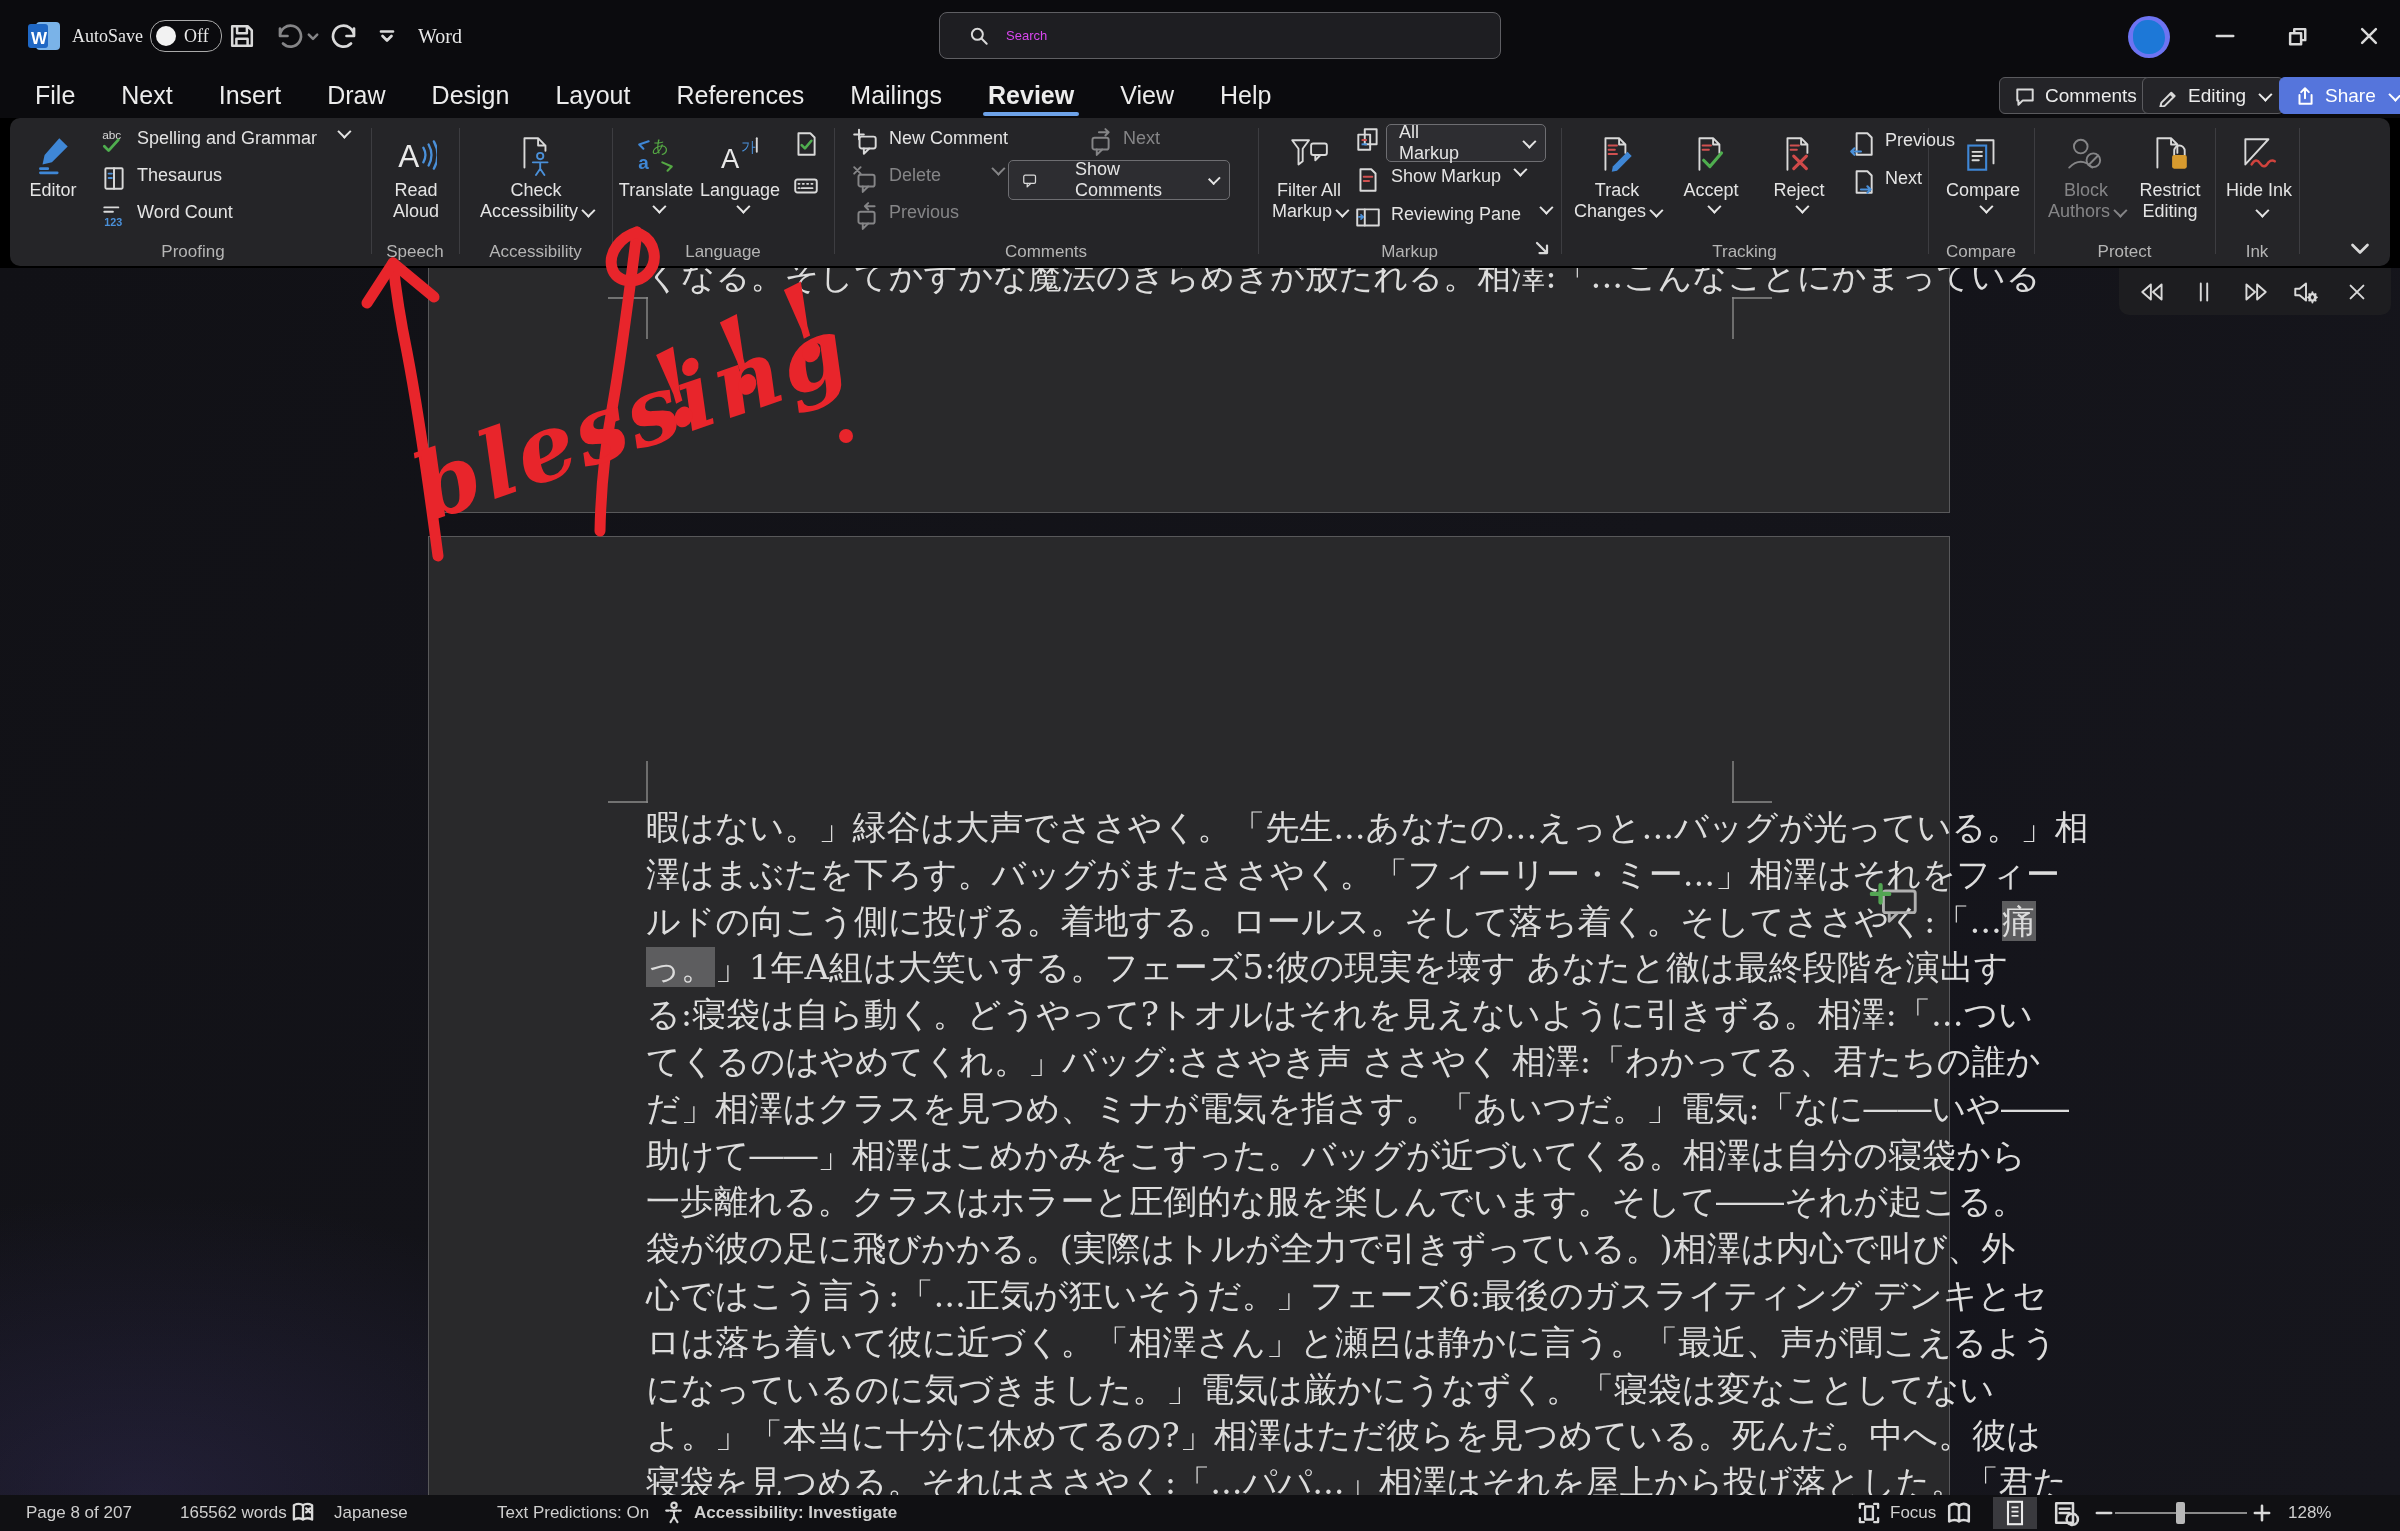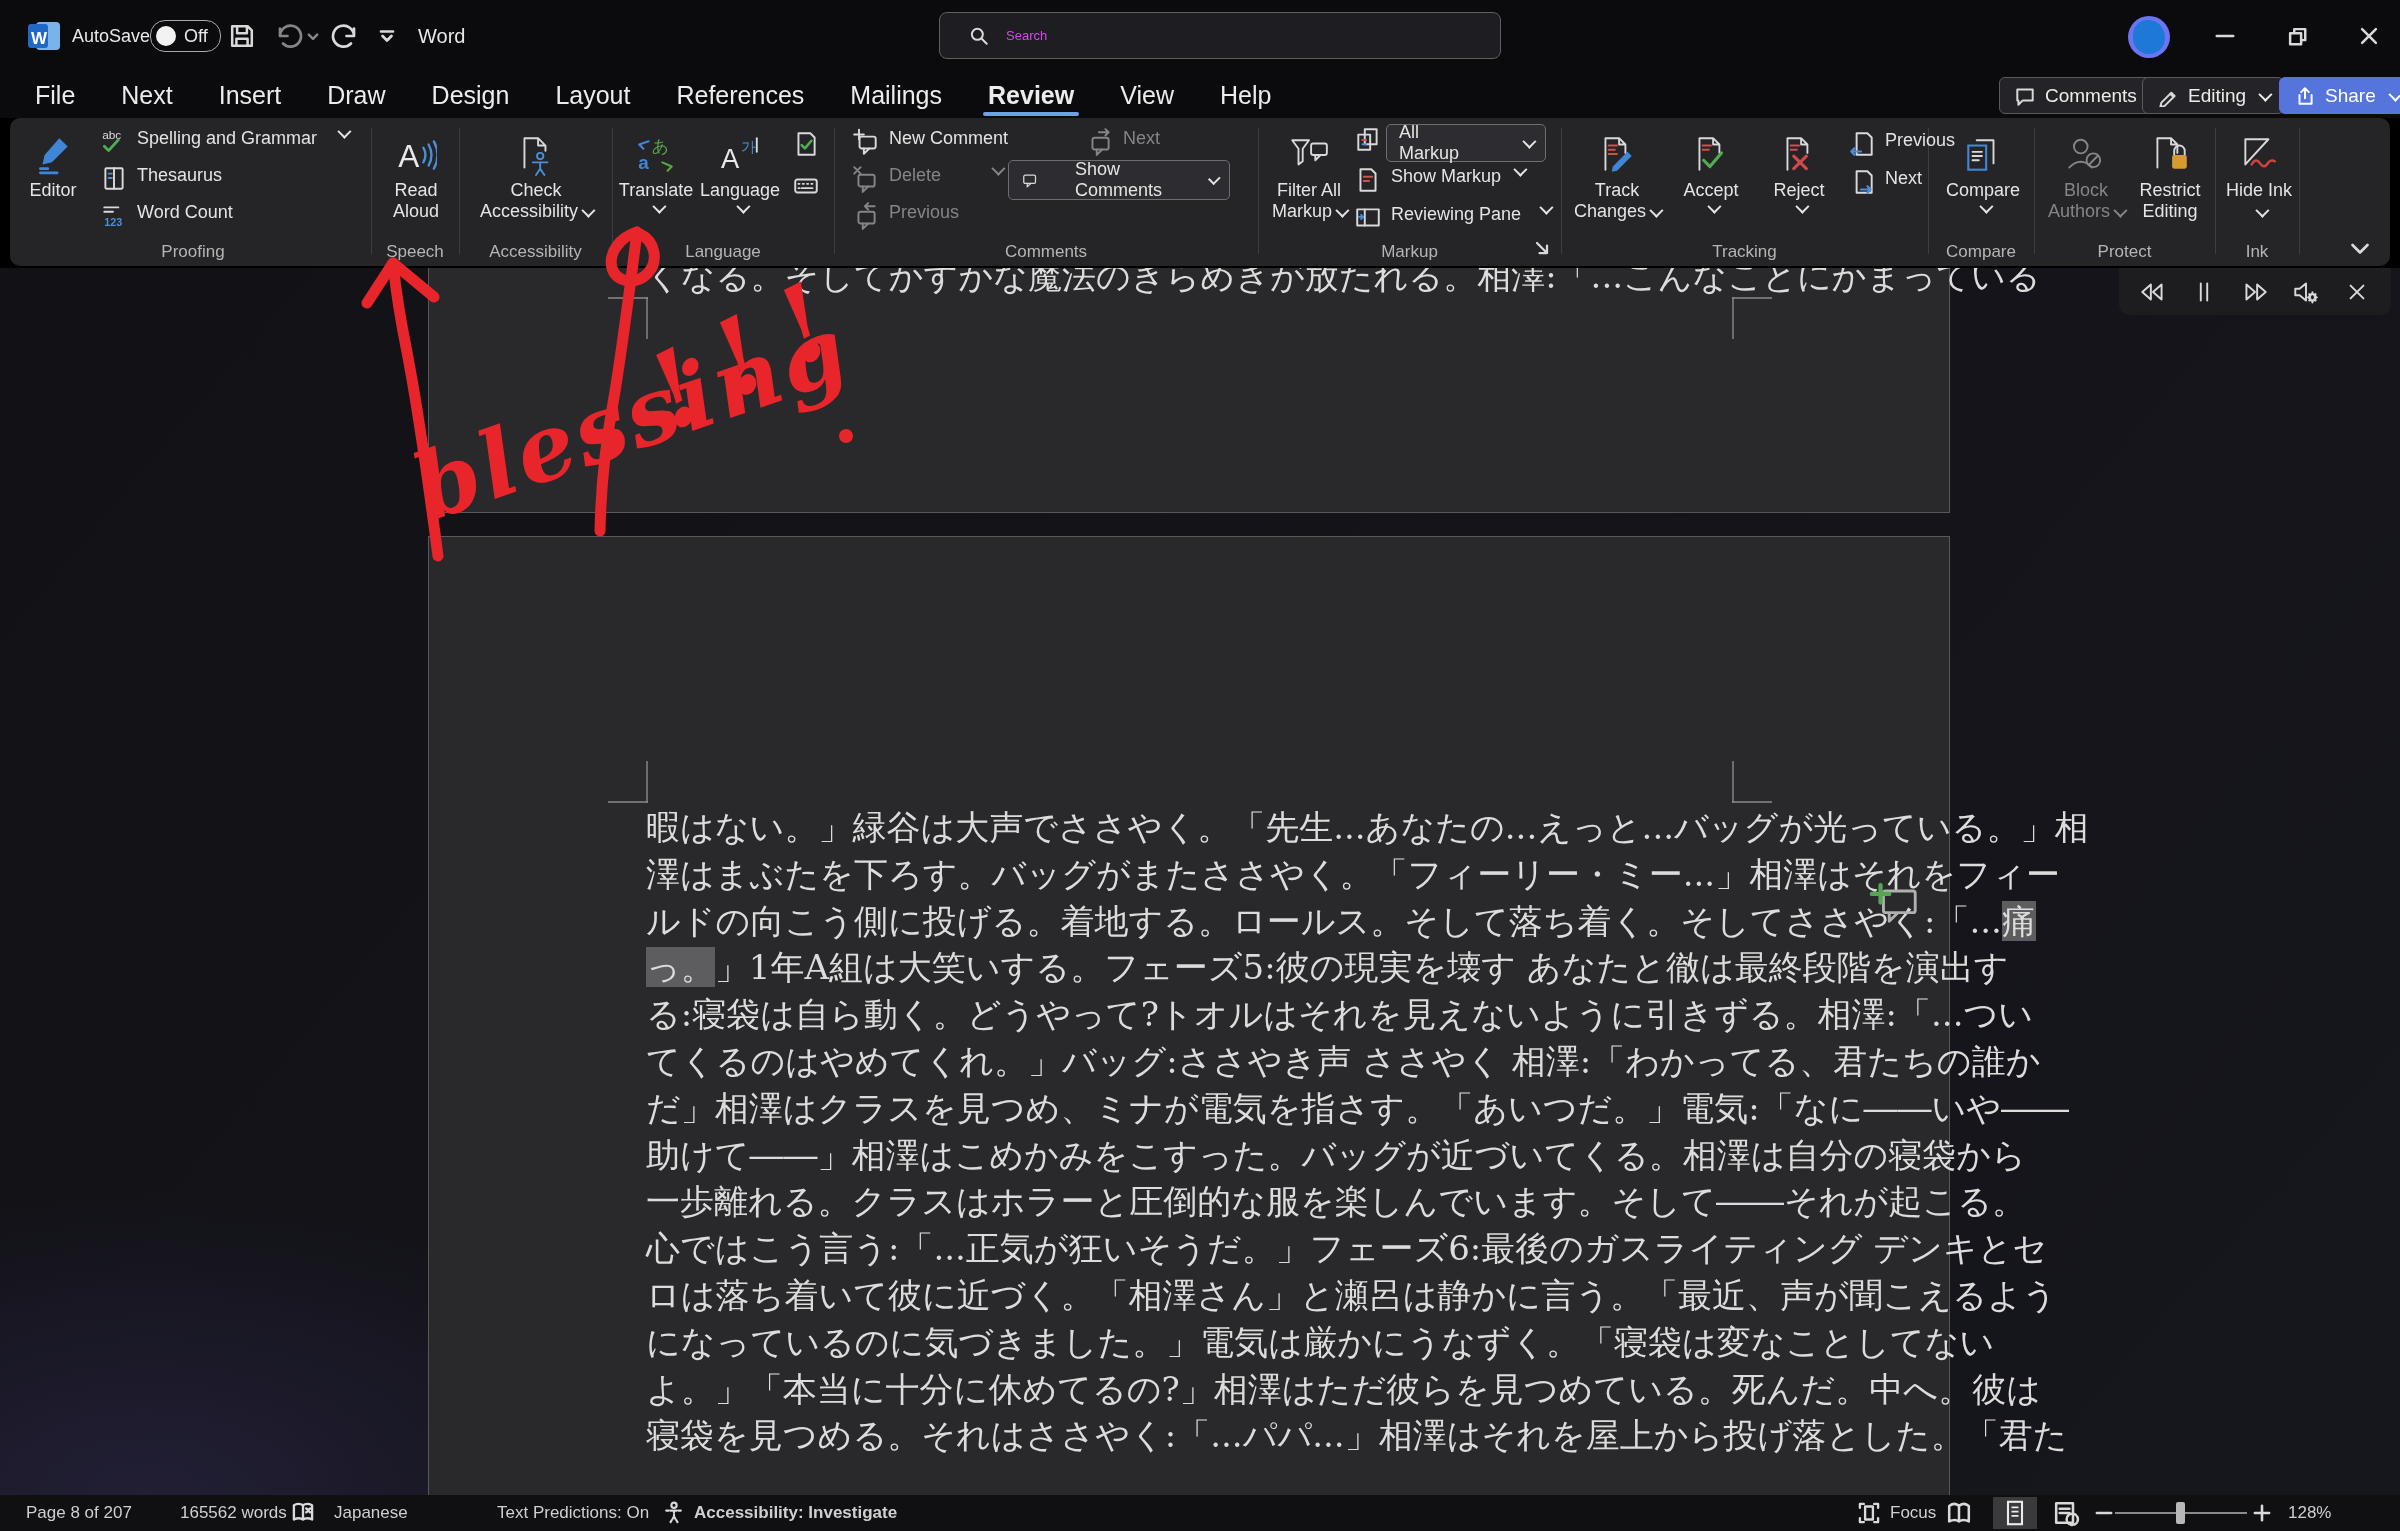--- a/index.html
+++ b/index.html
@@ -4,21 +4,21 @@
 <style>
   html,body{margin:0;padding:0;background:#000;}
   body{width:2400px;height:1531px;overflow:hidden;position:relative;
        font-family:"Liberation Sans",sans-serif;color:#e6e6e6;-webkit-font-smoothing:antialiased;}
   .abs{position:absolute;}
   
   #titlebar{position:absolute;left:0;top:0;width:2400px;height:72px;background:#0b0b0e;display:flex;align-items:center;}
   .tb-item{position:absolute;top:0;height:72px;display:flex;align-items:center;}
   .autosave-pill{display:flex;align-items:center;gap:8px;border:1.5px solid #a9a9a9;border-radius:15px;height:30px;padding:0 12px 0 5px;}
   .knob{width:20px;height:20px;border-radius:50%;background:#f2f2f2;}
-  .tb-label{font-size:18px;color:#e8e8e8;}
+  .tb-label{font-size:18px;color:#e8e8e8;font-family:Liberation Serif, serif;}
   #searchbox{position:absolute;left:939px;top:12px;width:562px;height:47px;border:1px solid #5f5f63;border-radius:8px;background:#1e1e22;display:flex;align-items:center;gap:16px;padding-left:28px;box-sizing:border-box;}
   #searchbox span{font-size:13px;color:#d946ef;}
   .winbtn{position:absolute;top:0;width:50px;height:72px;display:flex;align-items:center;justify-content:center;}
   #avatar{position:absolute;left:2128px;top:16px;width:42px;height:42px;border-radius:50%;background:#6d74f2;overflow:hidden;}
   #avatar .blob{position:absolute;left:5px;top:4px;width:32px;height:34px;border-radius:46% 54% 50% 50%;background:#1d78d7;}
   
   #tabrow{position:absolute;left:0;top:72px;width:2400px;height:46px;background:#0b0b0e;display:flex;align-items:center;padding-left:12px;box-sizing:border-box;}
   .tab{position:relative;font-size:25px;color:#ececec;padding:0 23px;height:46px;display:flex;align-items:center;}
   .tab.active{font-weight:bold;}
   .tab.active::after{content:"";position:absolute;left:18px;right:18px;bottom:2px;height:4px;border-radius:2px;background:#6da2e8;}
@@ -480,20 +480,21 @@
     <div style="position:absolute;left:217px;top:267px" id="doclines">
         <p class="docline"><span>暇はない。」緑谷は大声でささやく。「先生...あなたの...えっと...バッグが光っている。」相</span></p>
         <p class="docline"><span>澤はまぶたを下ろす。バッグがまたささやく。「フィーリー・ミー...」相澤はそれをフィー</span></p>
         <p class="docline"><span>ルドの向こう側に投げる。着地する。ロールス。そして落ち着く。そしてささやく:「...</span><span class="hl">痛</span></p>
         <p class="docline"><span class="hl">っ。</span><span>」1年A組は大笑いする。フェーズ5:彼の現実を壊す あなたと徹は最終段階を演出す</span></p>
         <p class="docline"><span>る:寝袋は自ら動く。どうやって?トオルはそれを見えないように引きずる。相澤:「...つい</span></p>
         <p class="docline"><span>てくるのはやめてくれ。」バッグ:ささやき声 ささやく 相澤:「わかってる、君たちの誰か</span></p>
         <p class="docline"><span>だ」相澤はクラスを見つめ、ミナが電気を指さす。「あいつだ。」電気:「なに――いや――</span></p>
         <p class="docline"><span>助けて――」相澤はこめかみをこすった。バッグが近づいてくる。相澤は自分の寝袋から</span></p>
         <p class="docline"><span>一歩離れる。クラスはホラーと圧倒的な服を楽しんでいます。そして――それが起こる。</span></p>
+        <p class="docline"><span>袋が彼の足に飛びかかる。(実際はトルが全力で引きずっている。)相澤は内心で叫び、外</span></p>
         <p class="docline"><span>心ではこう言う:「...正気が狂いそうだ。」フェーズ6:最後のガスライティング デンキとセ</span></p>
         <p class="docline"><span>ロは落ち着いて彼に近づく。「相澤さん」と瀬呂は静かに言う。「最近、声が聞こえるよう</span></p>
         <p class="docline"><span>になっているのに気づきました。」電気は厳かにうなずく。「寝袋は変なことしてない</span></p>
         <p class="docline"><span>よ。」「本当に十分に休めてるの?」相澤はただ彼らを見つめている。死んだ。中へ。彼は</span></p>
         <p class="docline"><span>寝袋を見つめる。それはささやく:「...パパ...」相澤はそれを屋上から投げ落とした。「君た</span></p>
       </div>
     <div style="position:absolute;left:1440px;top:345px">
       <svg width="52" height="44" viewBox="0 0 36 30">
         <rect x="10" y="6" width="22" height="15" rx="1.5" stroke="#b0b0b0" stroke-width="2" fill="none"></rect>
         <path d="M14 21v6l6-6" stroke="#b0b0b0" stroke-width="2" fill="none" stroke-linejoin="round"></path>

